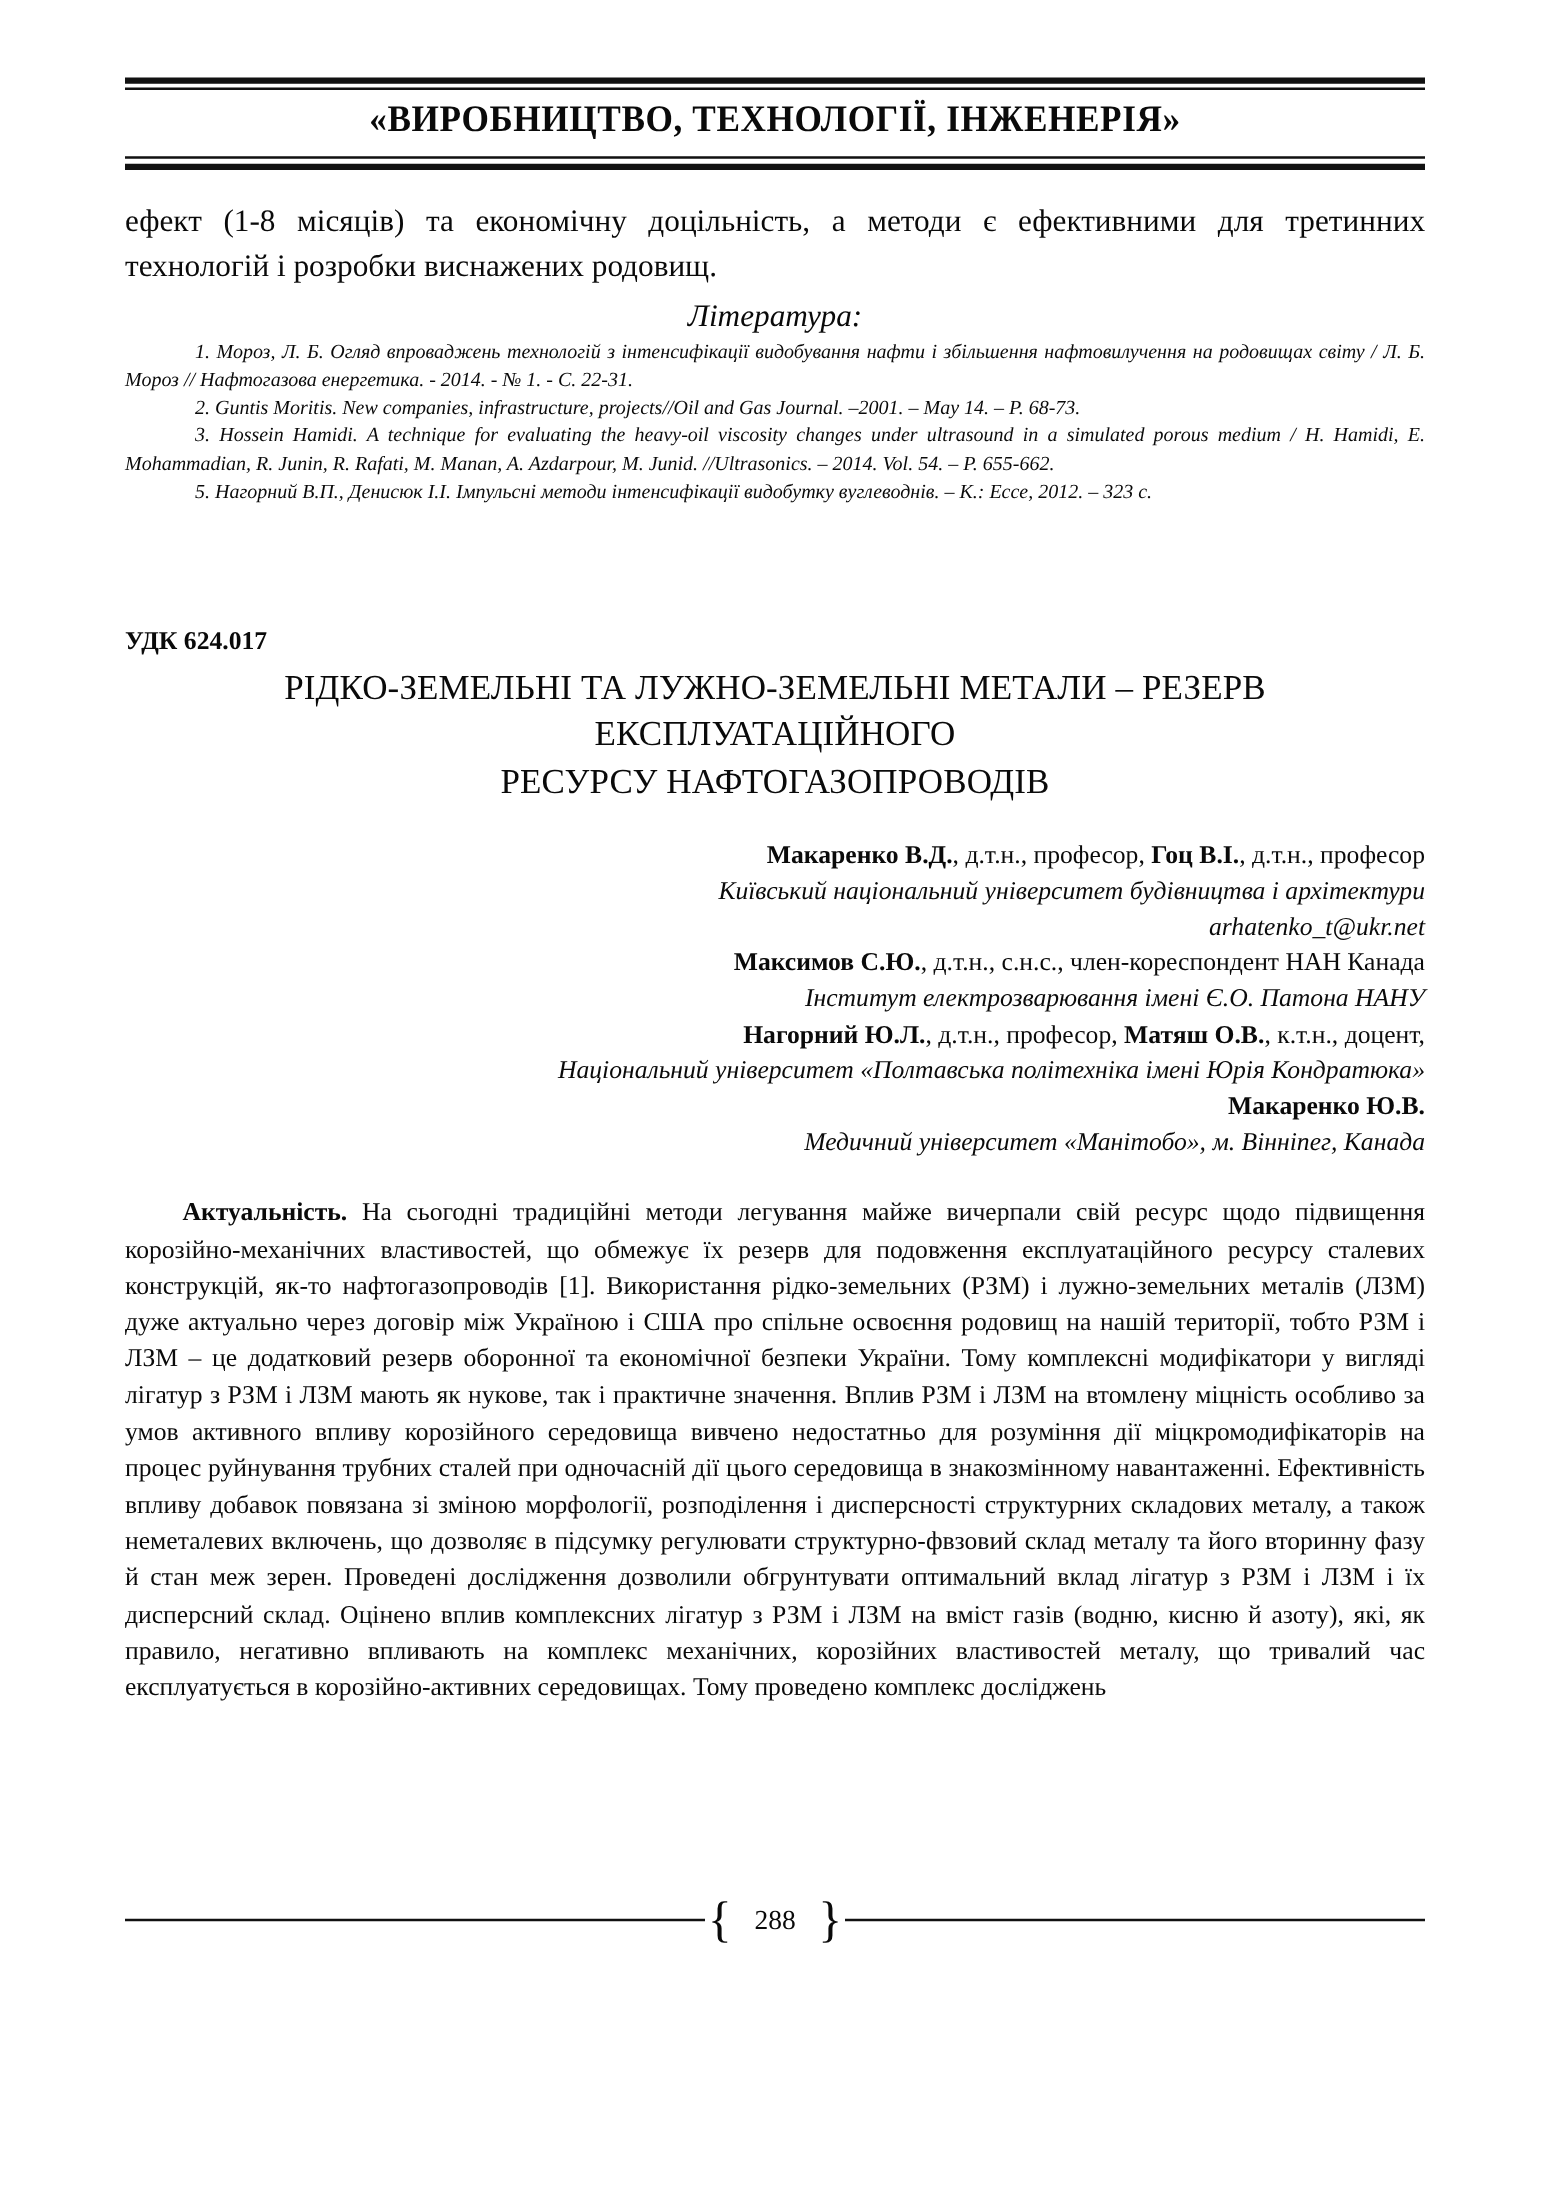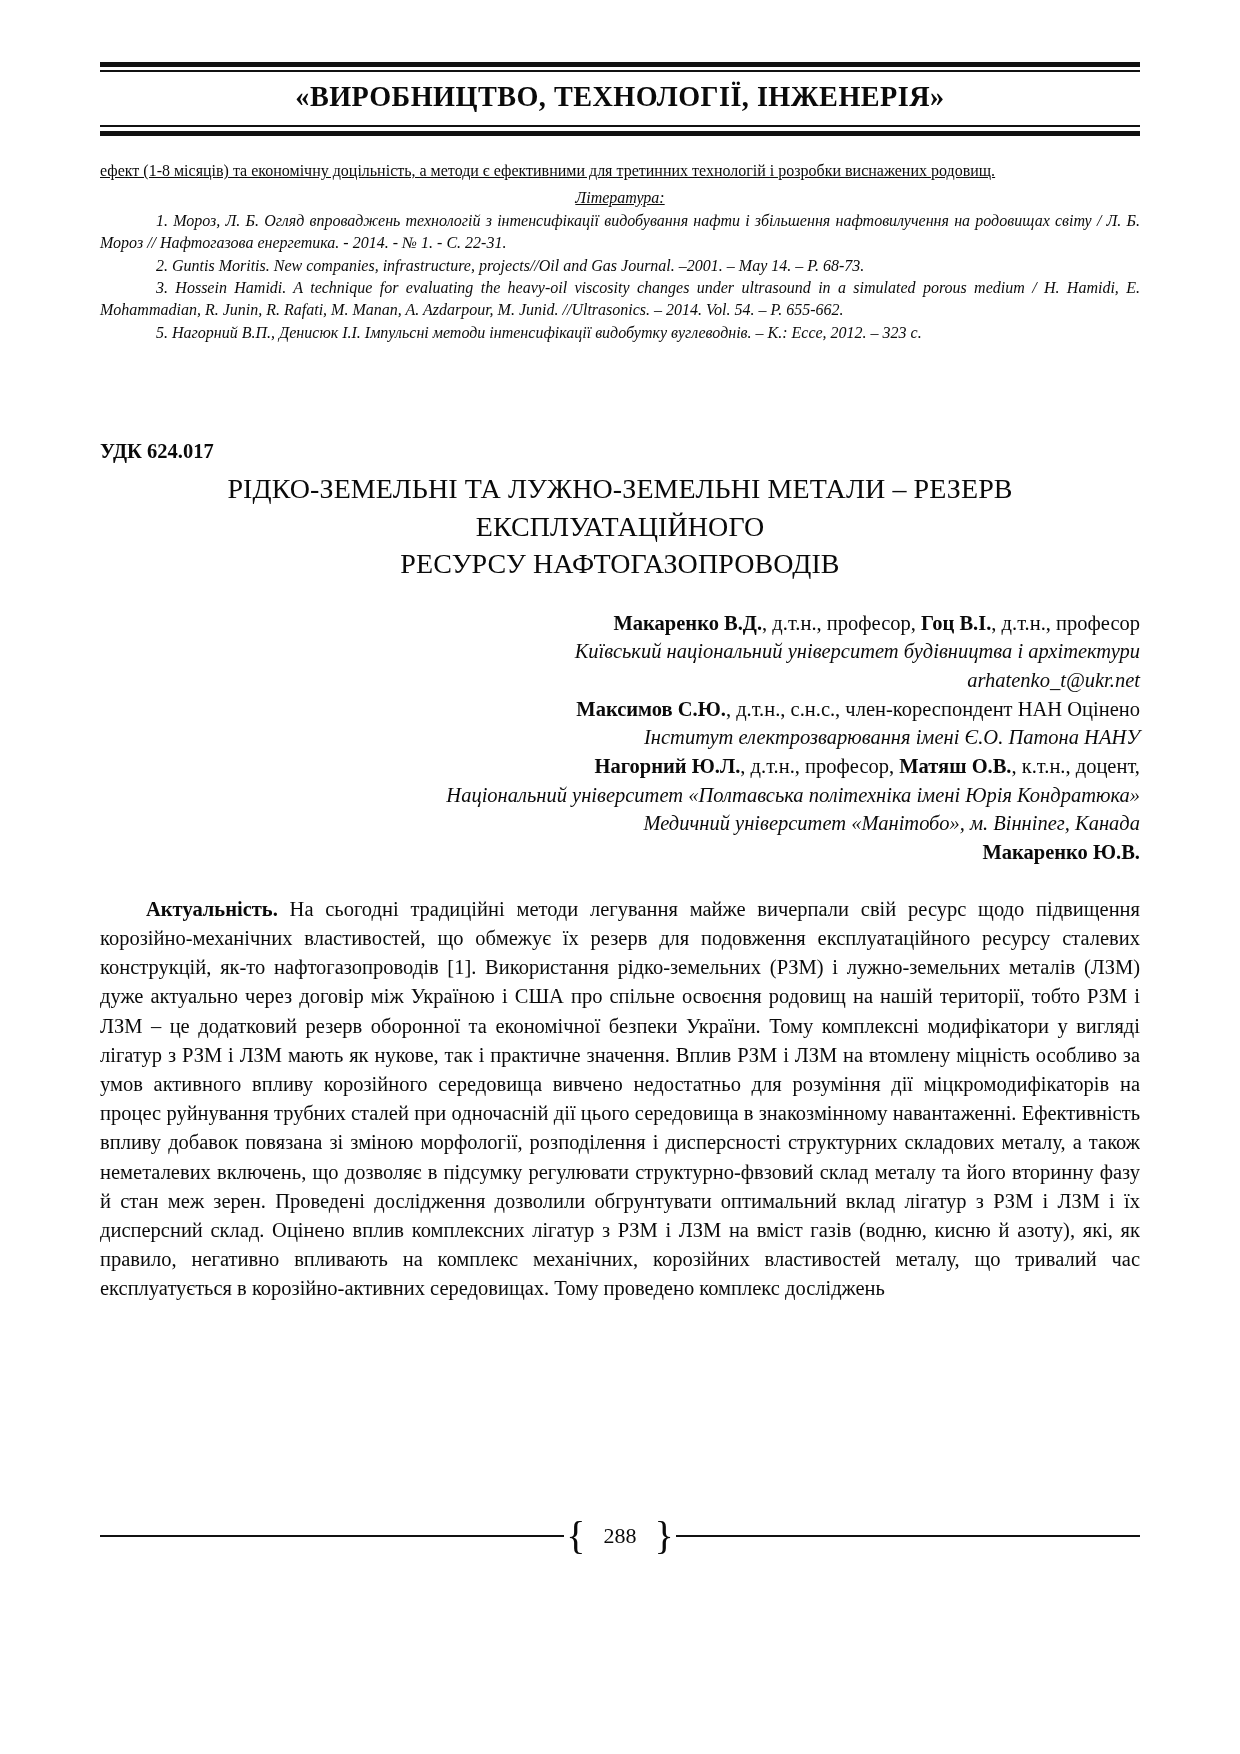--- a/index.html
+++ b/index.html
@@ -48,25 +48,24 @@
     font-size: 30px;
     font-weight: bold;
     letter-spacing: 0.5px;
     padding: 7px 0 9px 0;
     white-space: nowrap;
     transform: scaleX(0.94);
   }
 
   
   .bodytext {
-    font-size: 16px;
+    font-size: 25px;
     line-height: 1.43;
     text-align: justify;
     text-justify: inter-word;
-    text-decoration: underline;
   }
   .para-cont {
     margin-top: 24px;
   }
   .centered {
     text-align: center;
     font-style: italic;
     margin-top: 4px;
   }
   .ref {
@@ -176,31 +175,31 @@
       <span>РЕСУРСУ НАФТОГАЗОПРОВОДІВ</span>
     </div>
 
     <div class="authors">
       <span class="ln">
         <span class="nm">Макаренко В.Д.</span><span>, д.т.н., професор, </span><span class="nm">Гоц В.І.</span><span>, д.т.н., професор</span>
       </span>
       <span class="ln aff">Київський національний університет будівництва і архітектури</span>
       <span class="ln email">arhatenko_t@ukr.net</span>
       <span class="ln">
-        <span class="nm">Максимов С.Ю.</span><span>, д.т.н., с.н.с., член-кореспондент НАН Оцінено</span>
+        <span class="nm">Максимов С.Ю.</span><span>, д.т.н., с.н.с., член-кореспондент НАН Канада</span>
       </span>
       <span class="ln aff">Інститут електрозварювання імені Є.О. Патона НАНУ</span>
       <span class="ln">
         <span class="nm">Нагорний Ю.Л.</span><span>, д.т.н., професор, </span><span class="nm">Матяш О.В.</span><span>, к.т.н., доцент,</span>
       </span>
       <span class="ln aff">Національний університет «Полтавська політехніка імені Юрія Кондратюка»</span>
+      <span class="ln">
+        <span class="nm">Макаренко Ю.В.</span>
+      </span>
       <span class="ln aff">Медичний університет «Манітобо», м. Вінніпег, Канада</span>
-      <span class="ln">
-        <span class="nm">Макаренко Ю.В.</span>
-      </span>
     </div>
 
     <div class="abs-body">
       <b>Актуальність.</b><span> На сьогодні традиційні методи легування майже вичерпали свій ресурс щодо підвищення корозійно-механічних властивостей, що обмежує їх резерв для подовження експлуатаційного ресурсу сталевих конструкцій, як-то нафтогазопроводів [1]. Використання рідко-земельних (РЗМ) і лужно-земельних металів (ЛЗМ) дуже актуально через договір між Україною і США про спільне освоєння родовищ на нашій території, тобто РЗМ і ЛЗМ – це додатковий резерв оборонної та економічної безпеки України. Тому комплексні модифікатори у вигляді лігатур з РЗМ і ЛЗМ мають як нукове, так і практичне значення. Вплив РЗМ і ЛЗМ на втомлену міцність особливо за умов активного впливу корозійного середовища вивчено недостатньо для розуміння дії міцкромодифікаторів на процес руйнування трубних сталей при одночасній дії цього середовища в знакозмінному навантаженні. Ефективність впливу добавок повязана зі зміною морфології, розподілення і дисперсності структурних складових металу, а також неметалевих включень, що дозволяє в підсумку регулювати структурно-фвзовий склад металу та його вторинну фазу й стан меж зерен. Проведені дослідження дозволили обгрунтувати оптимальний вклад лігатур з РЗМ і ЛЗМ і їх дисперсний склад. Оцінено вплив комплексних лігатур з РЗМ і ЛЗМ на вміст газів (водню, кисню й азоту), які, як правило, негативно впливають на комплекс механічних, корозійних властивостей металу, що тривалий час експлуатується в корозійно-активних середовищах. Тому проведено комплекс досліджень</span>
     </div>
   </div>
 
   <div class="footer">
     <div class="foot-line"></div>
     <span class="brace">{</span>

